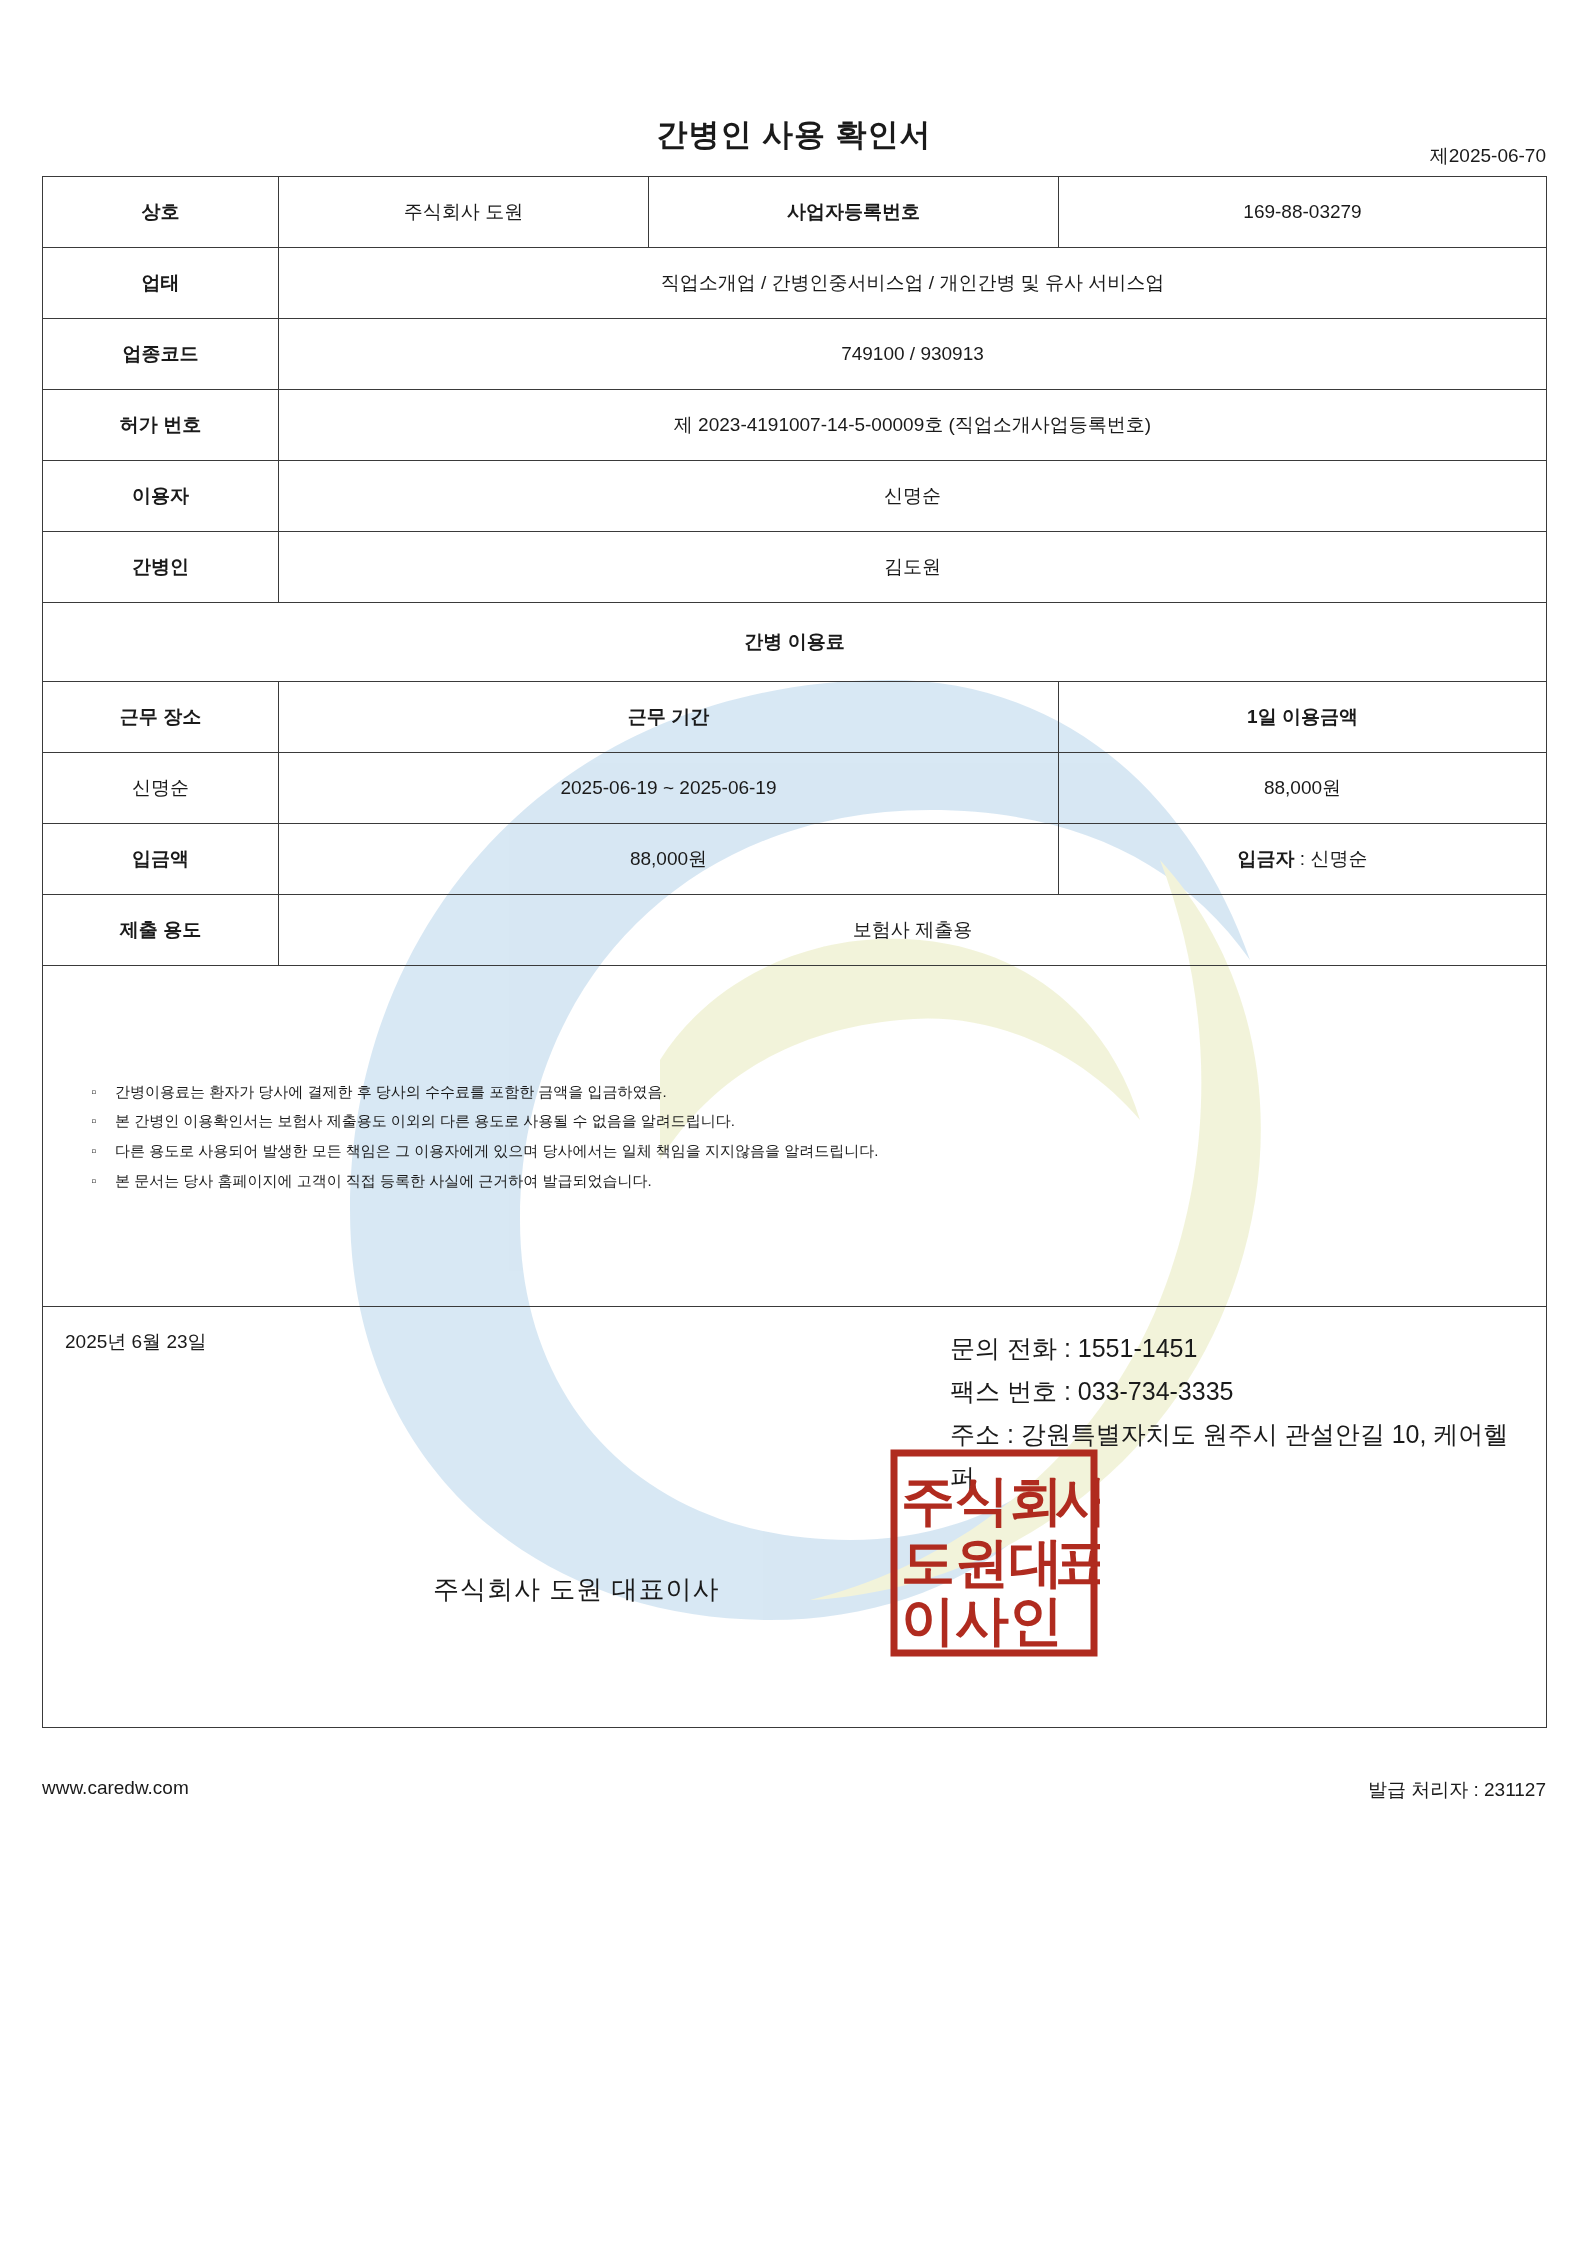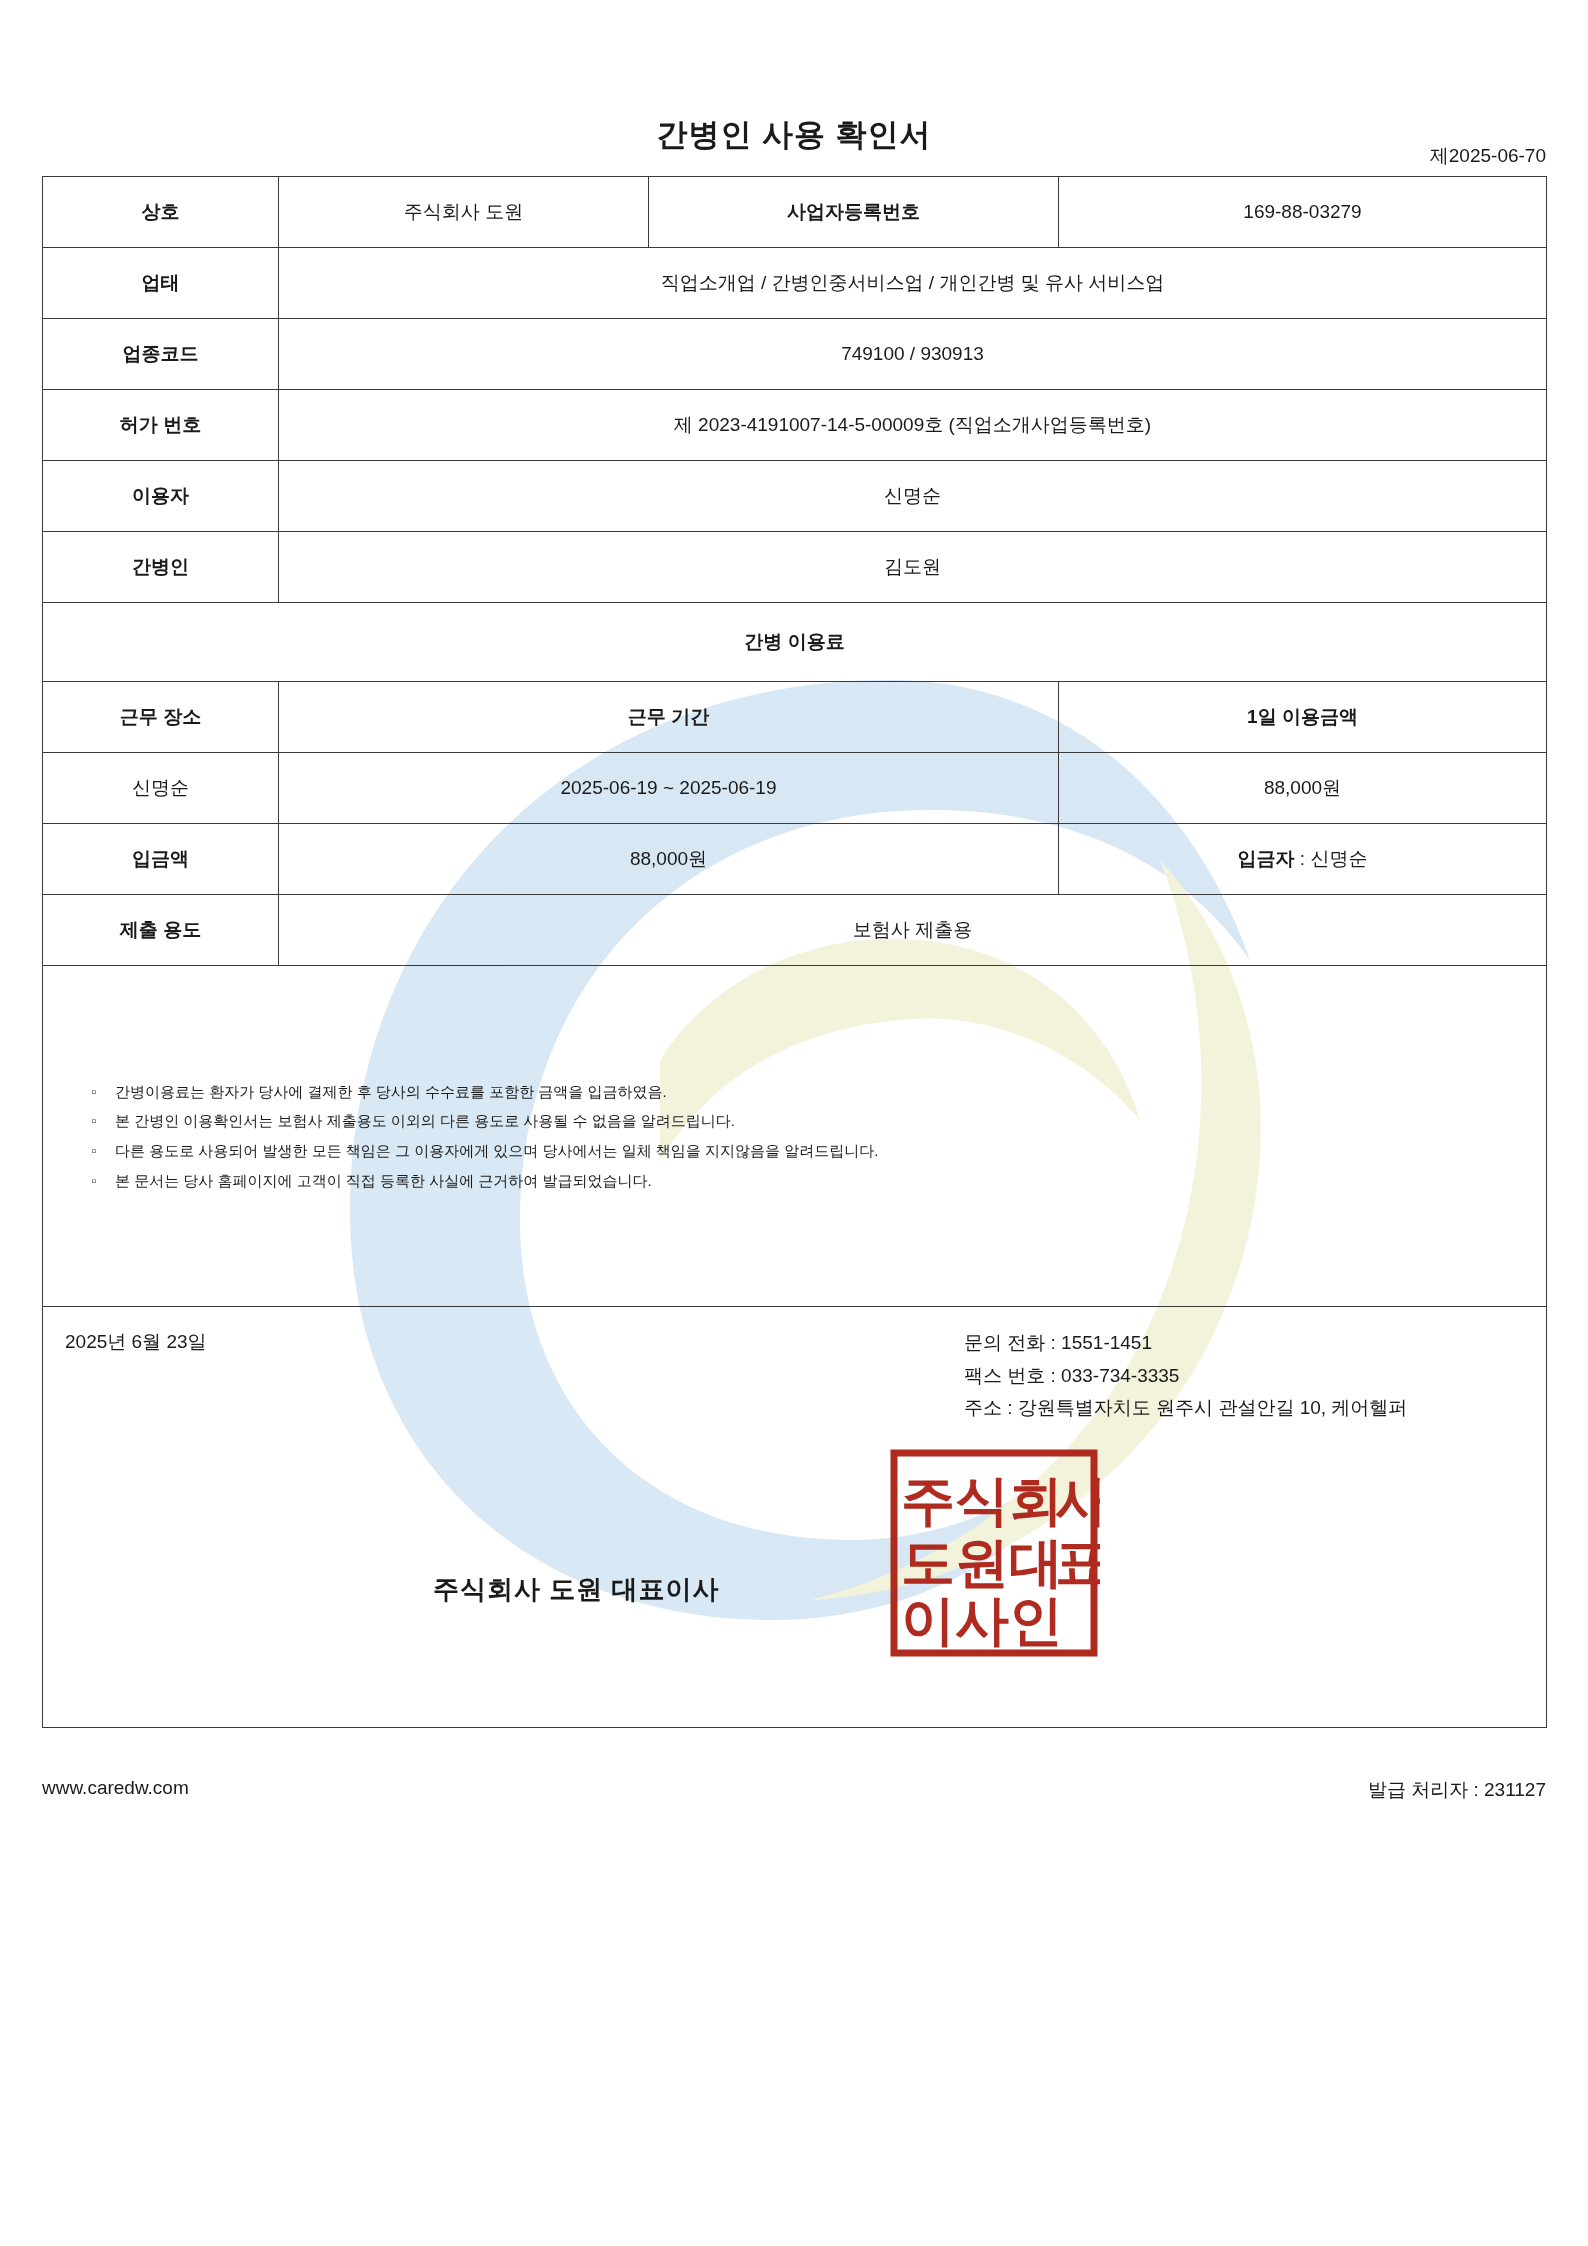--- a/index.html
+++ b/index.html
@@ -127,33 +127,33 @@
     padding: 0 !important;
   }
   .issue-date {
     position: absolute;
     left: 22px;
     top: 22px;
     font-size: 19px;
   }
   .contact {
     position: absolute;
-    right: 22px;
+    right: 36px;
     top: 20px;
-    font-size: 19px;
+    font-size: 25px;
     line-height: 1.72;
     text-align: left;
     width: 560px;
   }
   .signature {
     position: absolute;
     left: 390px;
     top: 265px;
     font-size: 26px;
-    font-weight: bold;
+    font-weight: normal;
     letter-spacing: 1px;
   }
 
   
   .stamp {
     position: absolute;
     left: 845px;
     top: 140px;
     width: 212px;
     height: 212px;

